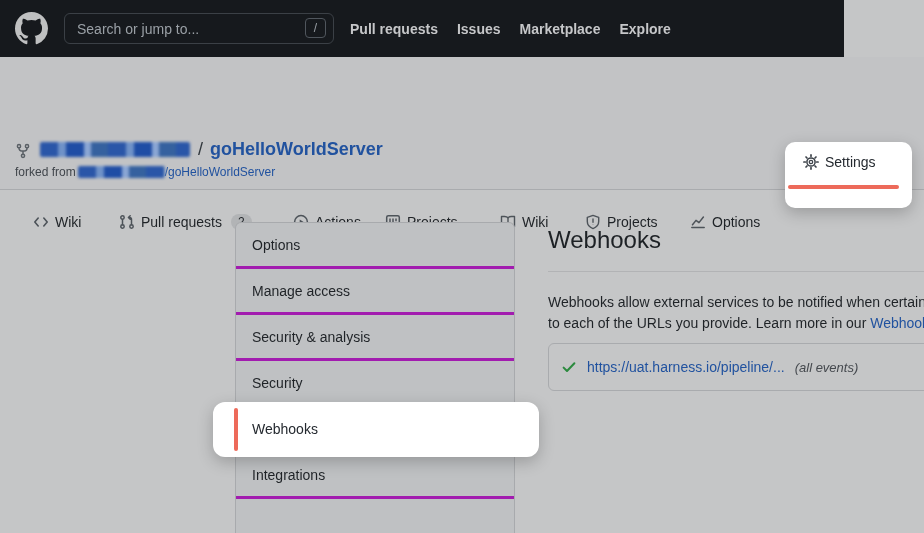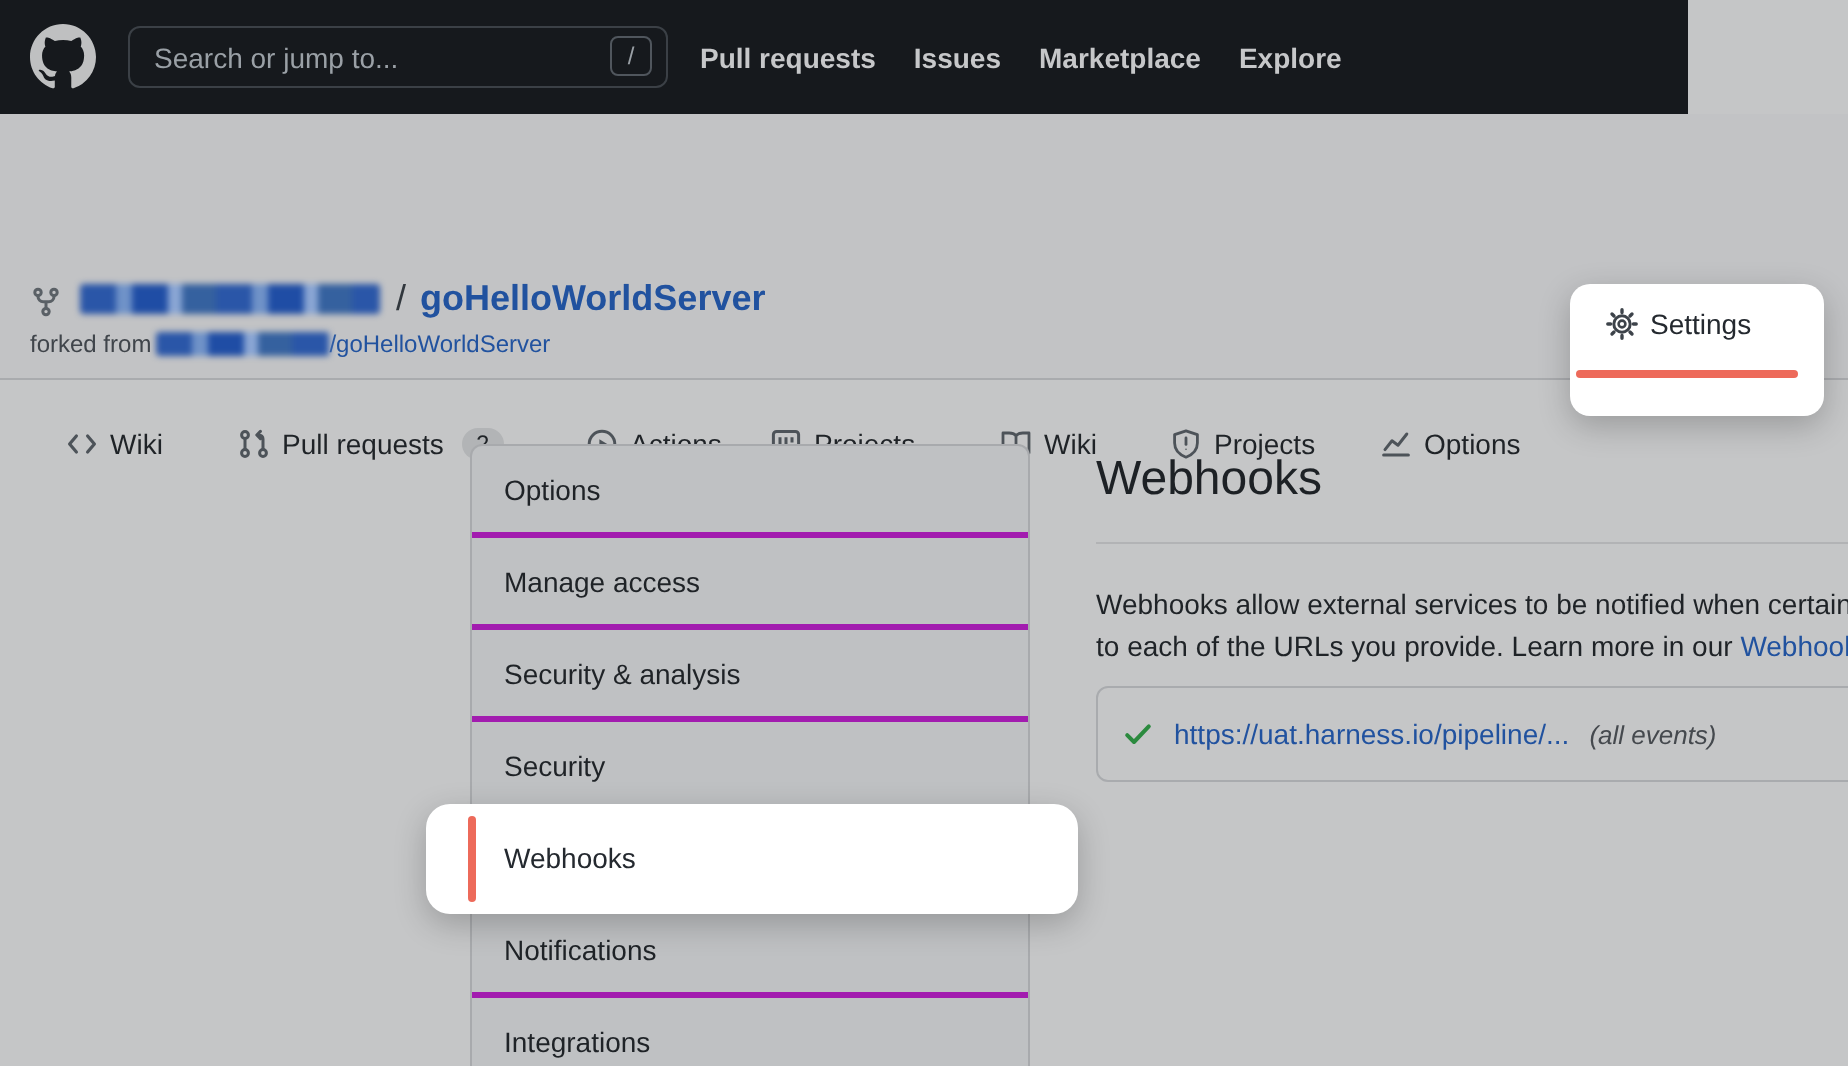--- a/index.html
+++ b/index.html
@@ -197,21 +197,20 @@
   </div>
   <div class="tab-underline"></div>
 </div>
 
 <div class="sidebar">
   <div class="side-item">Options</div>
   <div class="side-item">Manage access</div>
   <div class="side-item">Security &amp; analysis</div>
   <div class="side-item">Security</div>
   <div class="side-item blank"></div>
-  <div class="side-item">Notifications</div>
   <div class="side-item">Integrations</div>
 </div>
 
 <div class="spot spot-webhooks">
   <div class="active-bar"></div>
   <span class="lbl">Webhooks</span>
 </div>
 
 <h2 class="main-heading">Webhooks</h2>
 <div class="subhead-border"></div>

